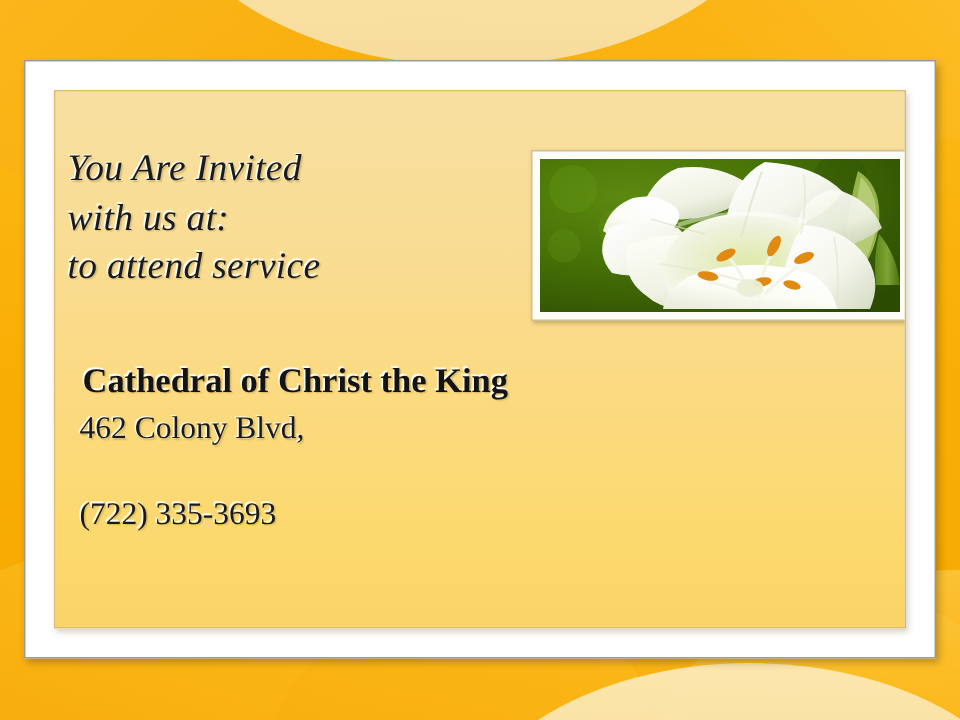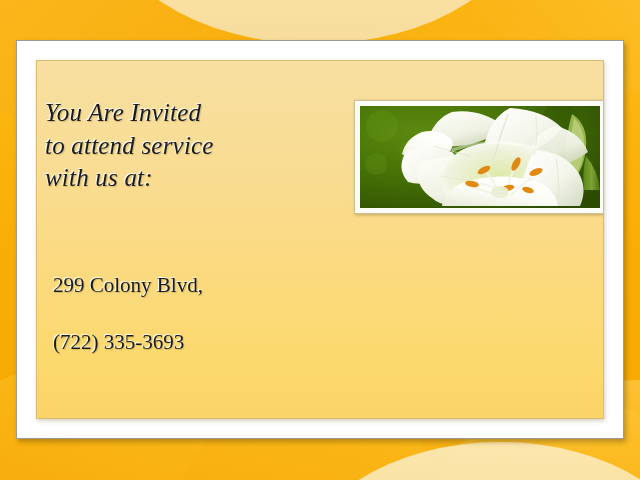--- a/index.html
+++ b/index.html
@@ -193,27 +193,28 @@
   <div class="swoosh sw-bot-2"></div>
   <div class="swoosh sw-bot-3"></div>
   <div class="swoosh sw-bot-arc"></div>
 
   <div class="white-frame"></div>
 
   <div class="panel">
 
     <div class="headline" style="left:8px; top:36px;">
       <div>You Are Invited</div>
+      <div>with us at:</div>
       <div>to attend service</div>
-      <div>with us at:</div>
     </div>
 
+    <div class="org-name" style="left:18px; top:180px;">Cathedral of Christ the King</div>
 
     <div class="addr" style="left:16px; top:212px;">
-      <div>299 Colony Blvd,</div>
+      <div>462 Colony Blvd,</div>
     </div>
 
     <div class="phone" style="left:16px; top:269px;">(722) 335-3693</div>
 
     <div class="photo-frame" style="left:317px; top:39px;">
       <div class="photo">
         <svg viewBox="0 0 240 102" preserveAspectRatio="none">
           <defs>
             <radialGradient id="bgG" cx="25%" cy="25%" r="95%">
               <stop offset="0%" stop-color="#5c8a10"></stop>

